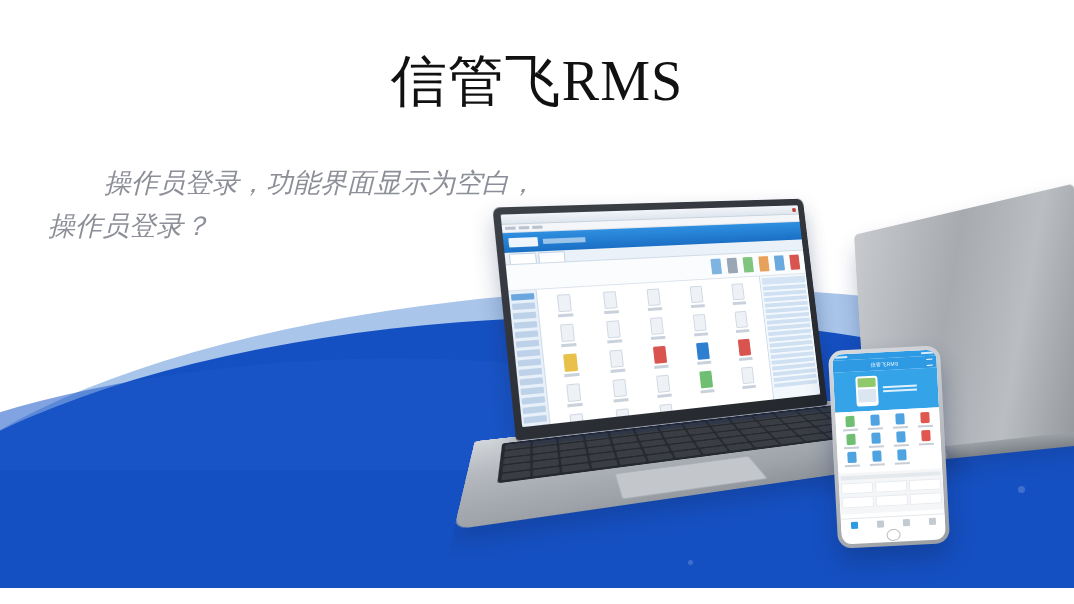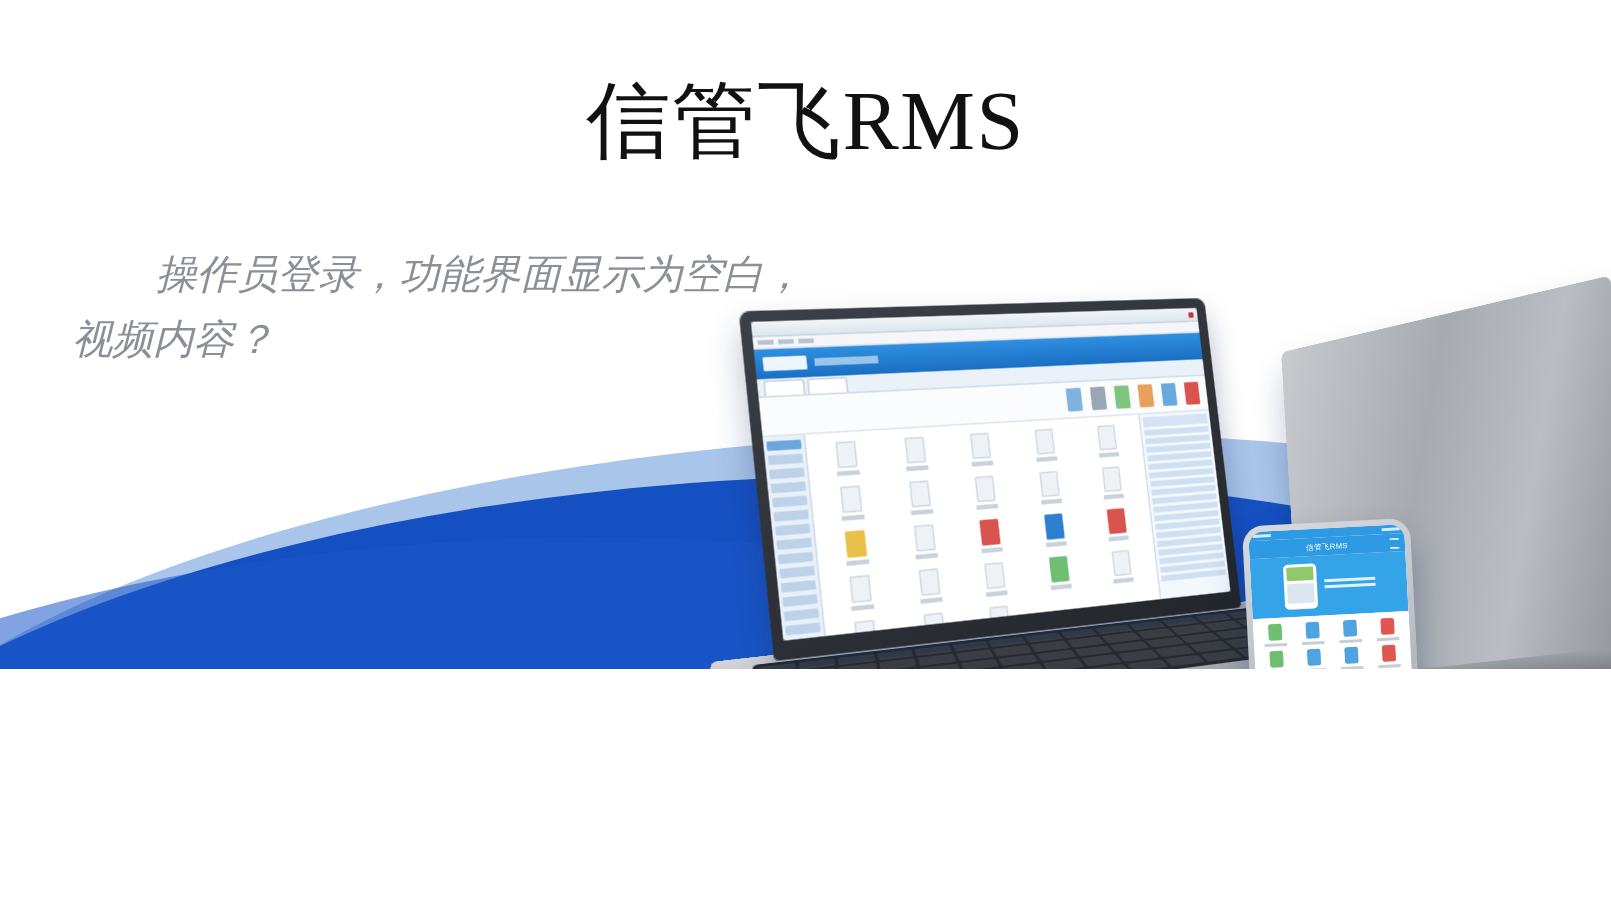--- a/index.html
+++ b/index.html
@@ -1,20 +1,20 @@
 <!DOCTYPE html>
 <html><head>
 <meta charset="utf-8">
 <style>
   html,body{margin:0;padding:0;}
   body{
     width:1074px;height:604px;overflow:hidden;background:#ffffff;
     font-family:"Liberation Sans","DejaVu Sans",sans-serif;
   }
-  #stage{position:relative;width:1074px;height:446px;overflow:hidden;background:#fff;}
+  #stage{position:relative;width:1074px;height:588px;overflow:hidden;background:#fff;}
 
   
   .wave-light{
     position:absolute;left:-120px;top:290px;width:1460px;height:560px;
     background:#a9c5e9;border-radius:50% 50% 0 0 / 46% 46% 0 0;
     transform:rotate(-2.6deg);
   }
   .wave-main{
     position:absolute;left:-170px;top:318px;width:1420px;height:620px;
     background:#1550c2;border-radius:50% 50% 0 0 / 44% 44% 0 0;
@@ -165,21 +165,21 @@
 
   <div class="wave-light"></div>
   <div class="wave-main"></div>
   <div class="wave-main2"></div>
   <div class="wave-floor"></div>
 
   <div class="title">信管飞RMS</div>
 
   <div class="copy">
     <span class="l2">操作员登录，功能界面显示为空白，</span>
-    <span class="l3">视频内容？</span>
+    <span class="l3">操作员登录？</span>
   </div>
 
   <div class="devices">
 
     <div class="lap2"></div>
 
     <div class="lap1">
       <div class="lap1-lid">
         <div class="lap1-screen">
 

